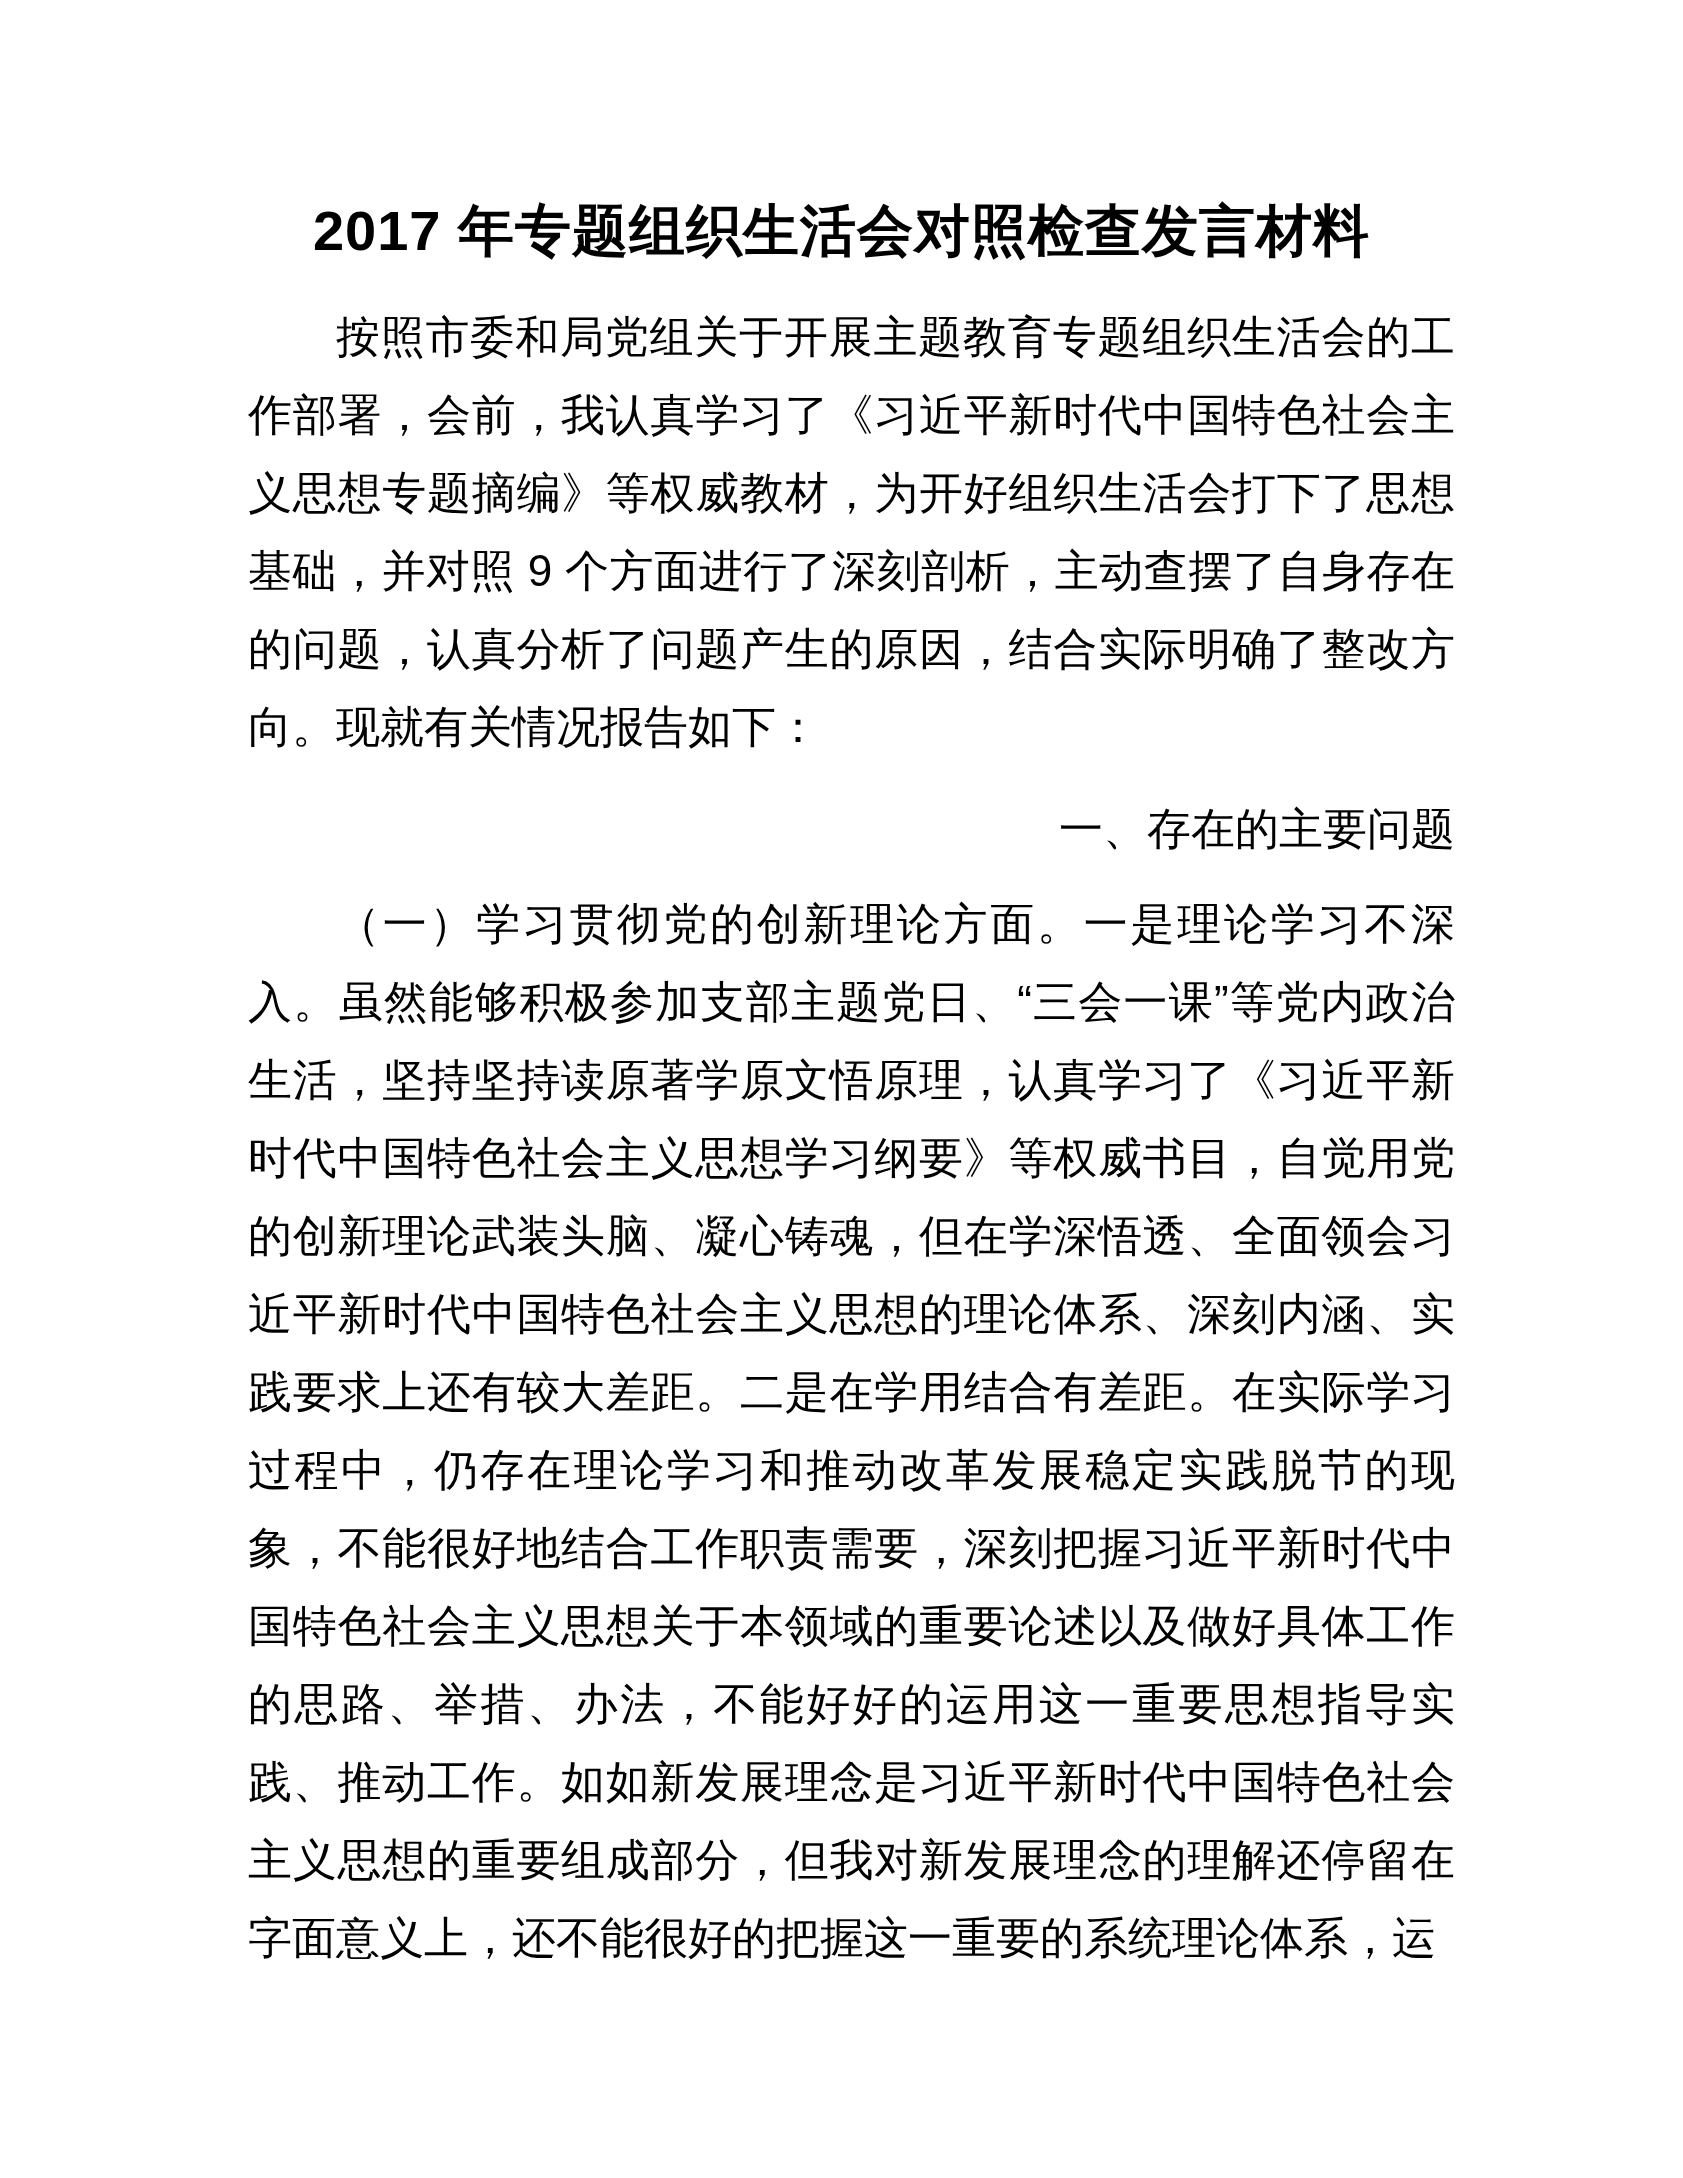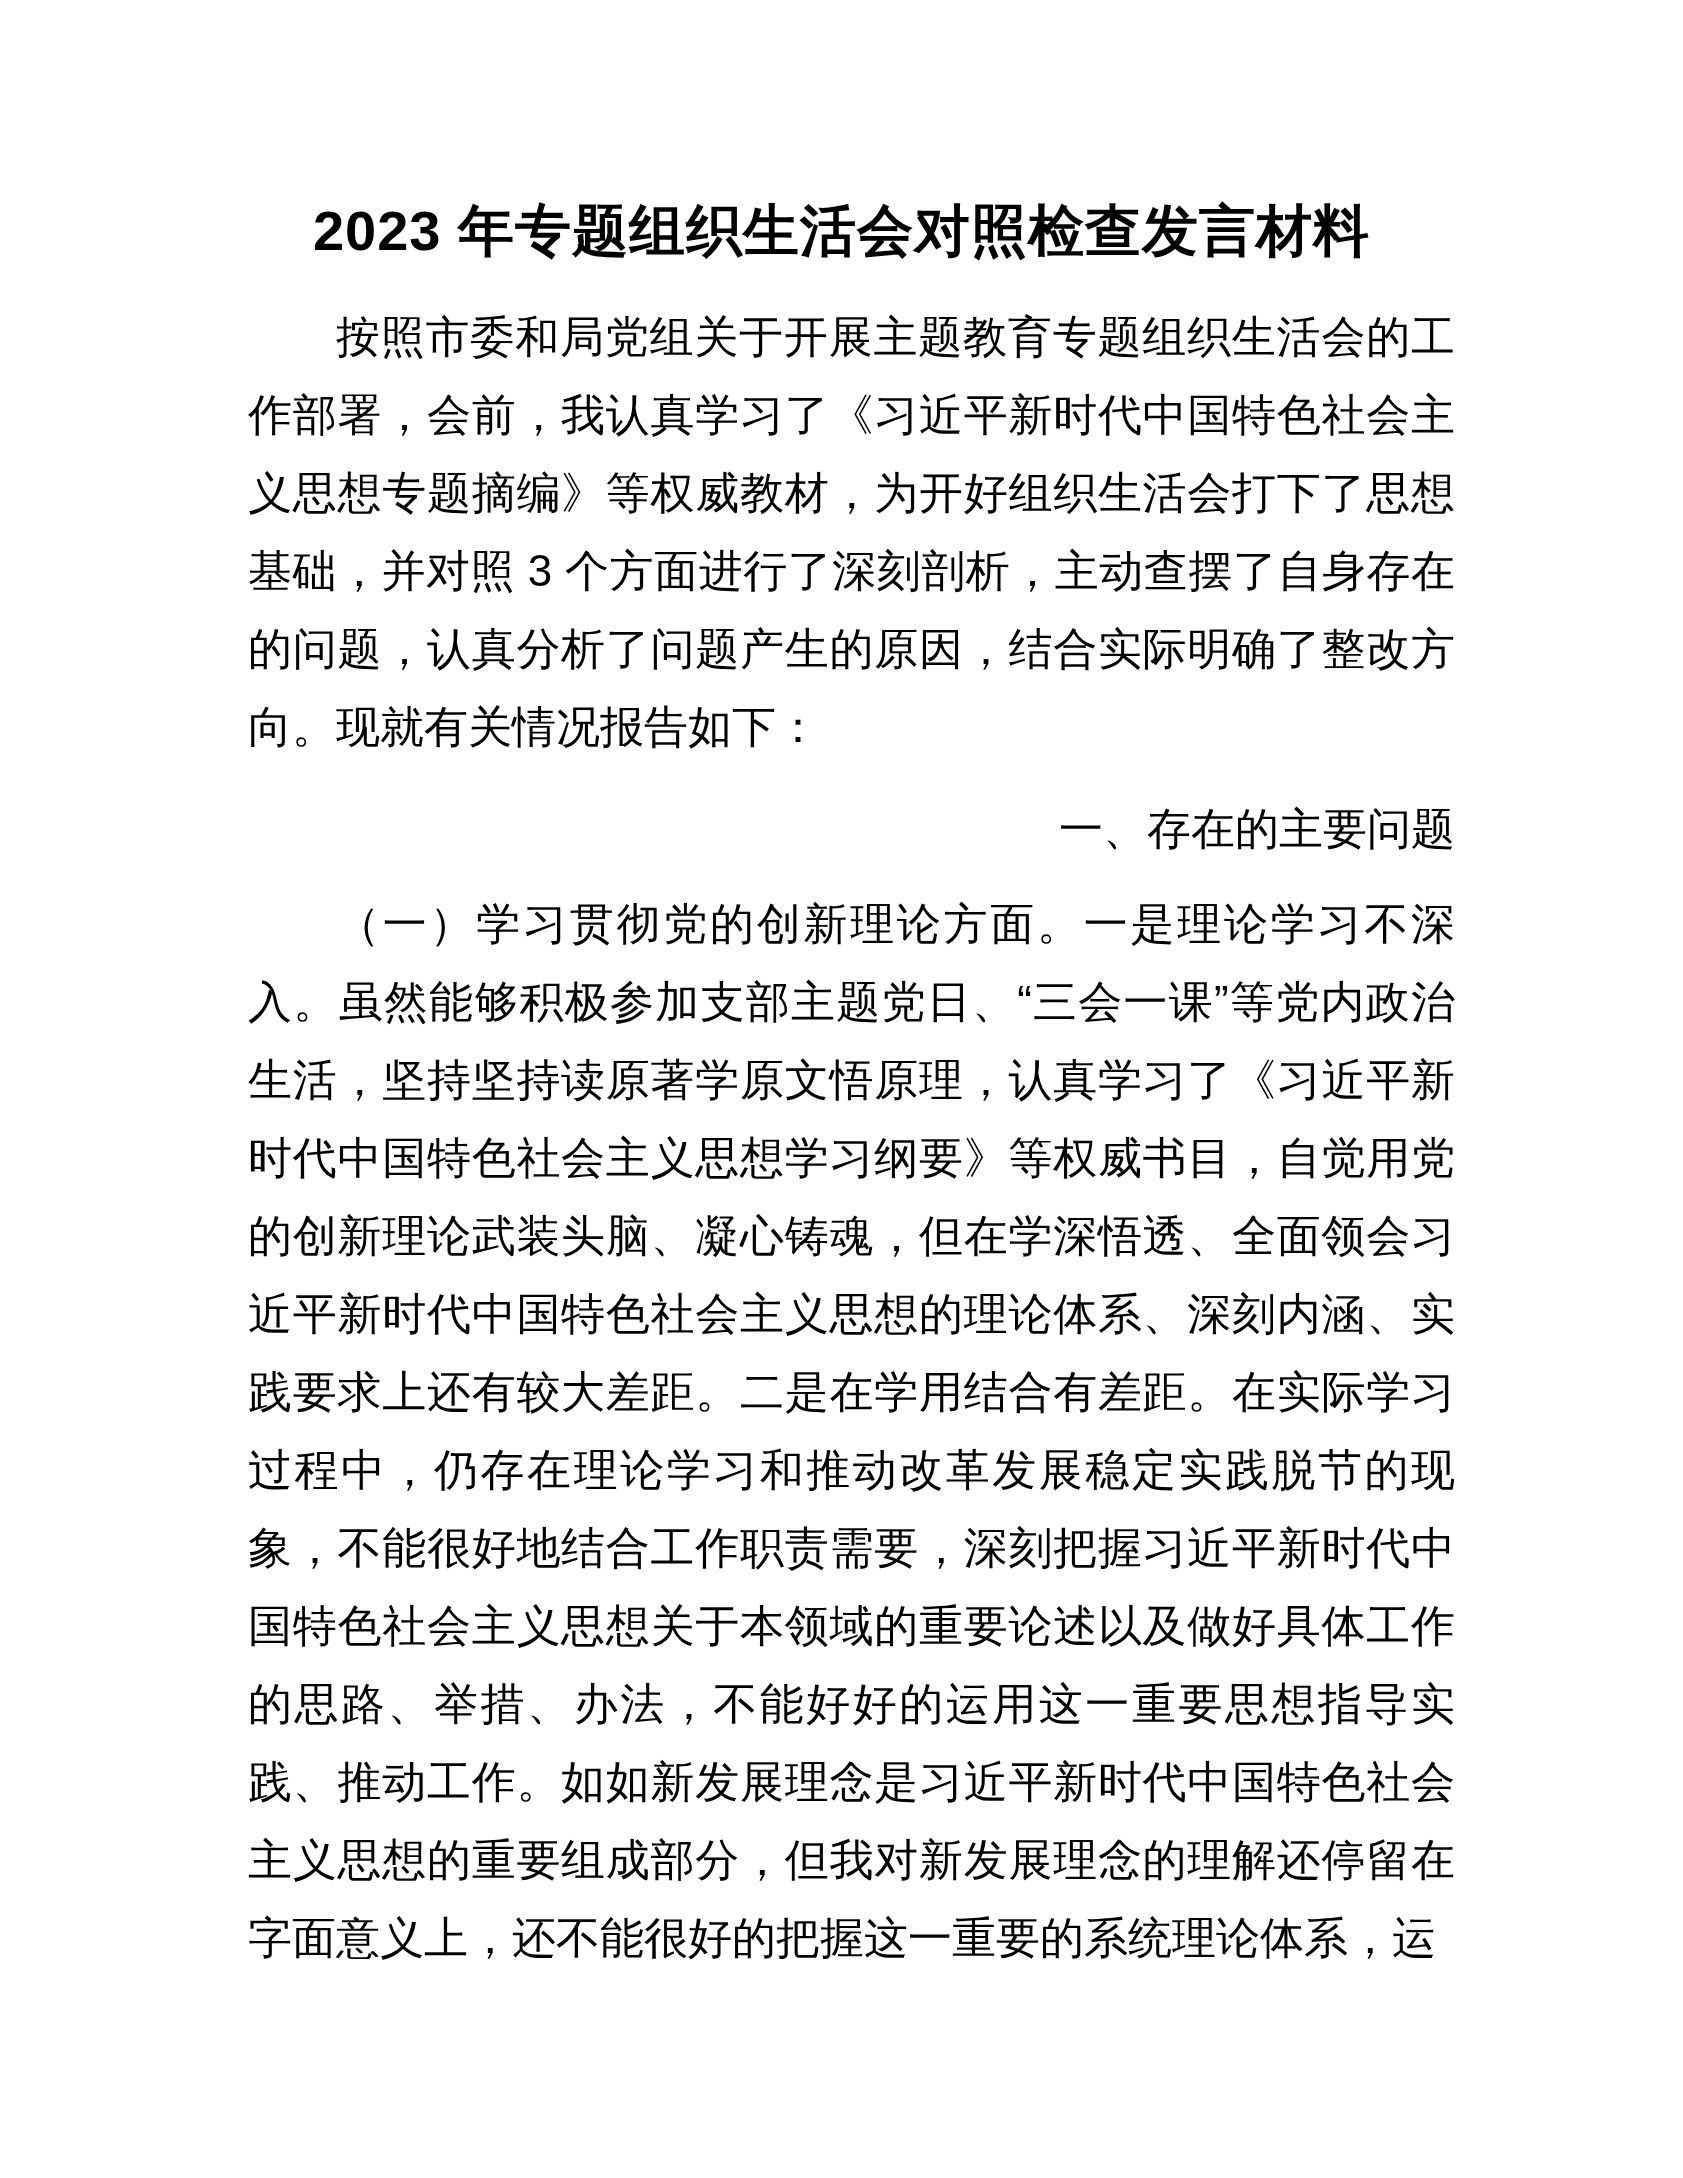--- a/index.html
+++ b/index.html
@@ -42,21 +42,21 @@
   .para.heading {
     margin-top: 24px;
     margin-bottom: 17px;
     text-align: right;
   }
 </style>
 </head>
 <body>
 
 <div class="page">
-  <h1 class="doc-title">2023 年专题组织生活会对照检查发言材料</h1>
+  <h1 class="doc-title">2017 年专题组织生活会对照检查发言材料</h1>
 
   <div class="doc-body">
-      <p class="para">按照市委和局党组关于开展主题教育专题组织生活会的工作部署，会前，我认真学习了《习近平新时代中国特色社会主义思想专题摘编》等权威教材，为开好组织生活会打下了思想基础，并对照 3 个方面进行了深刻剖析，主动查摆了自身存在的问题，认真分析了问题产生的原因，结合实际明确了整改方向。现就有关情况报告如下：</p>
+      <p class="para">按照市委和局党组关于开展主题教育专题组织生活会的工作部署，会前，我认真学习了《习近平新时代中国特色社会主义思想专题摘编》等权威教材，为开好组织生活会打下了思想基础，并对照 9 个方面进行了深刻剖析，主动查摆了自身存在的问题，认真分析了问题产生的原因，结合实际明确了整改方向。现就有关情况报告如下：</p>
       <p class="para heading">一、存在的主要问题</p>
       <p class="para">（一）学习贯彻党的创新理论方面。一是理论学习不深入。虽然能够积极参加支部主题党日、“三会一课”等党内政治生活，坚持坚持读原著学原文悟原理，认真学习了《习近平新时代中国特色社会主义思想学习纲要》等权威书目，自觉用党的创新理论武装头脑、凝心铸魂，但在学深悟透、全面领会习近平新时代中国特色社会主义思想的理论体系、深刻内涵、实践要求上还有较大差距。二是在学用结合有差距。在实际学习过程中，仍存在理论学习和推动改革发展稳定实践脱节的现象，不能很好地结合工作职责需要，深刻把握习近平新时代中国特色社会主义思想关于本领域的重要论述以及做好具体工作的思路、举措、办法，不能好好的运用这一重要思想指导实践、推动工作。如如新发展理念是习近平新时代中国特色社会主义思想的重要组成部分，但我对新发展理念的理解还停留在字面意义上，还不能很好的把握这一重要的系统理论体系，运</p>
     </div>
 </div>
 
 
 </body></html>

